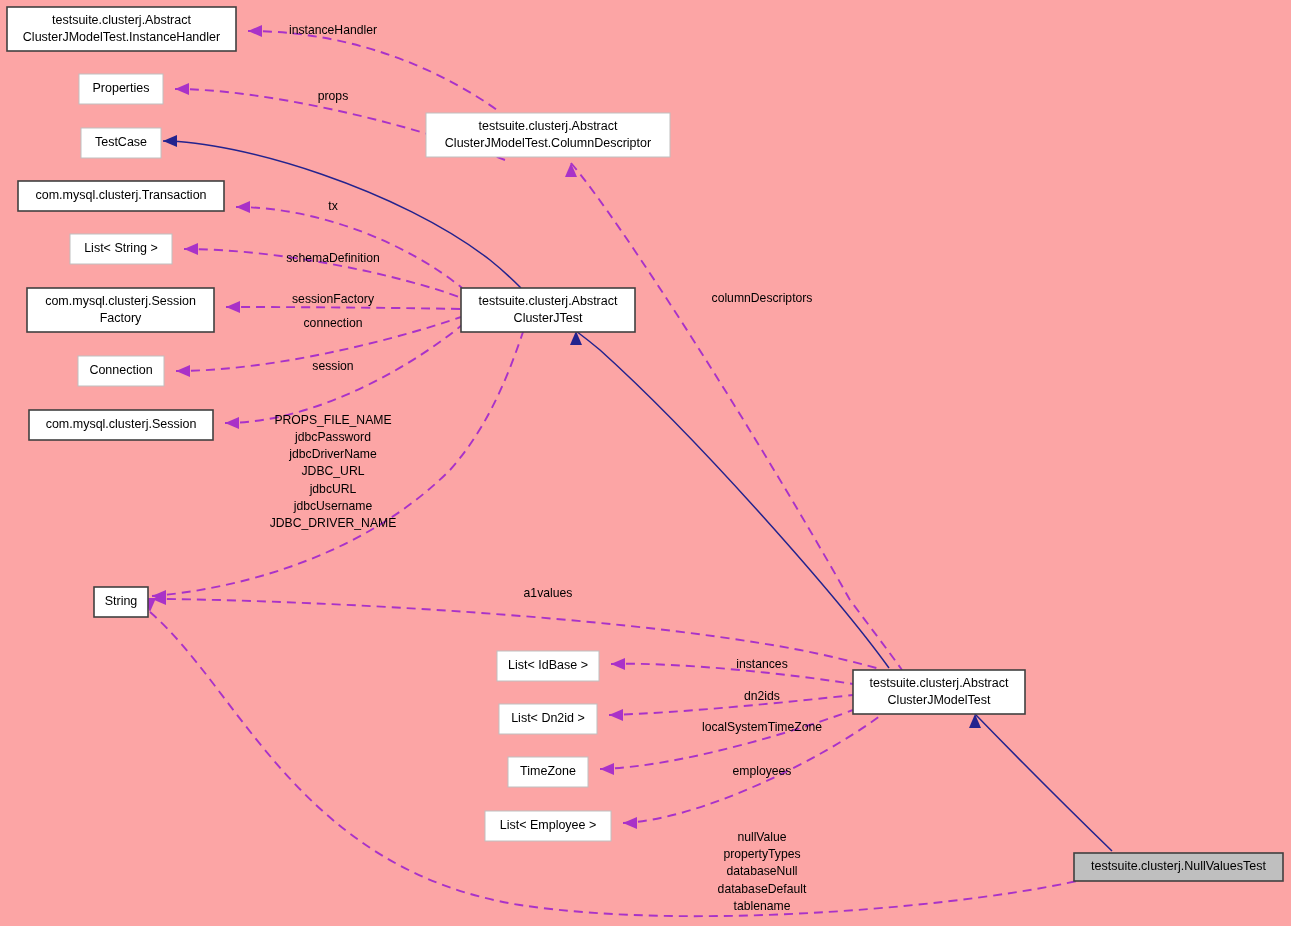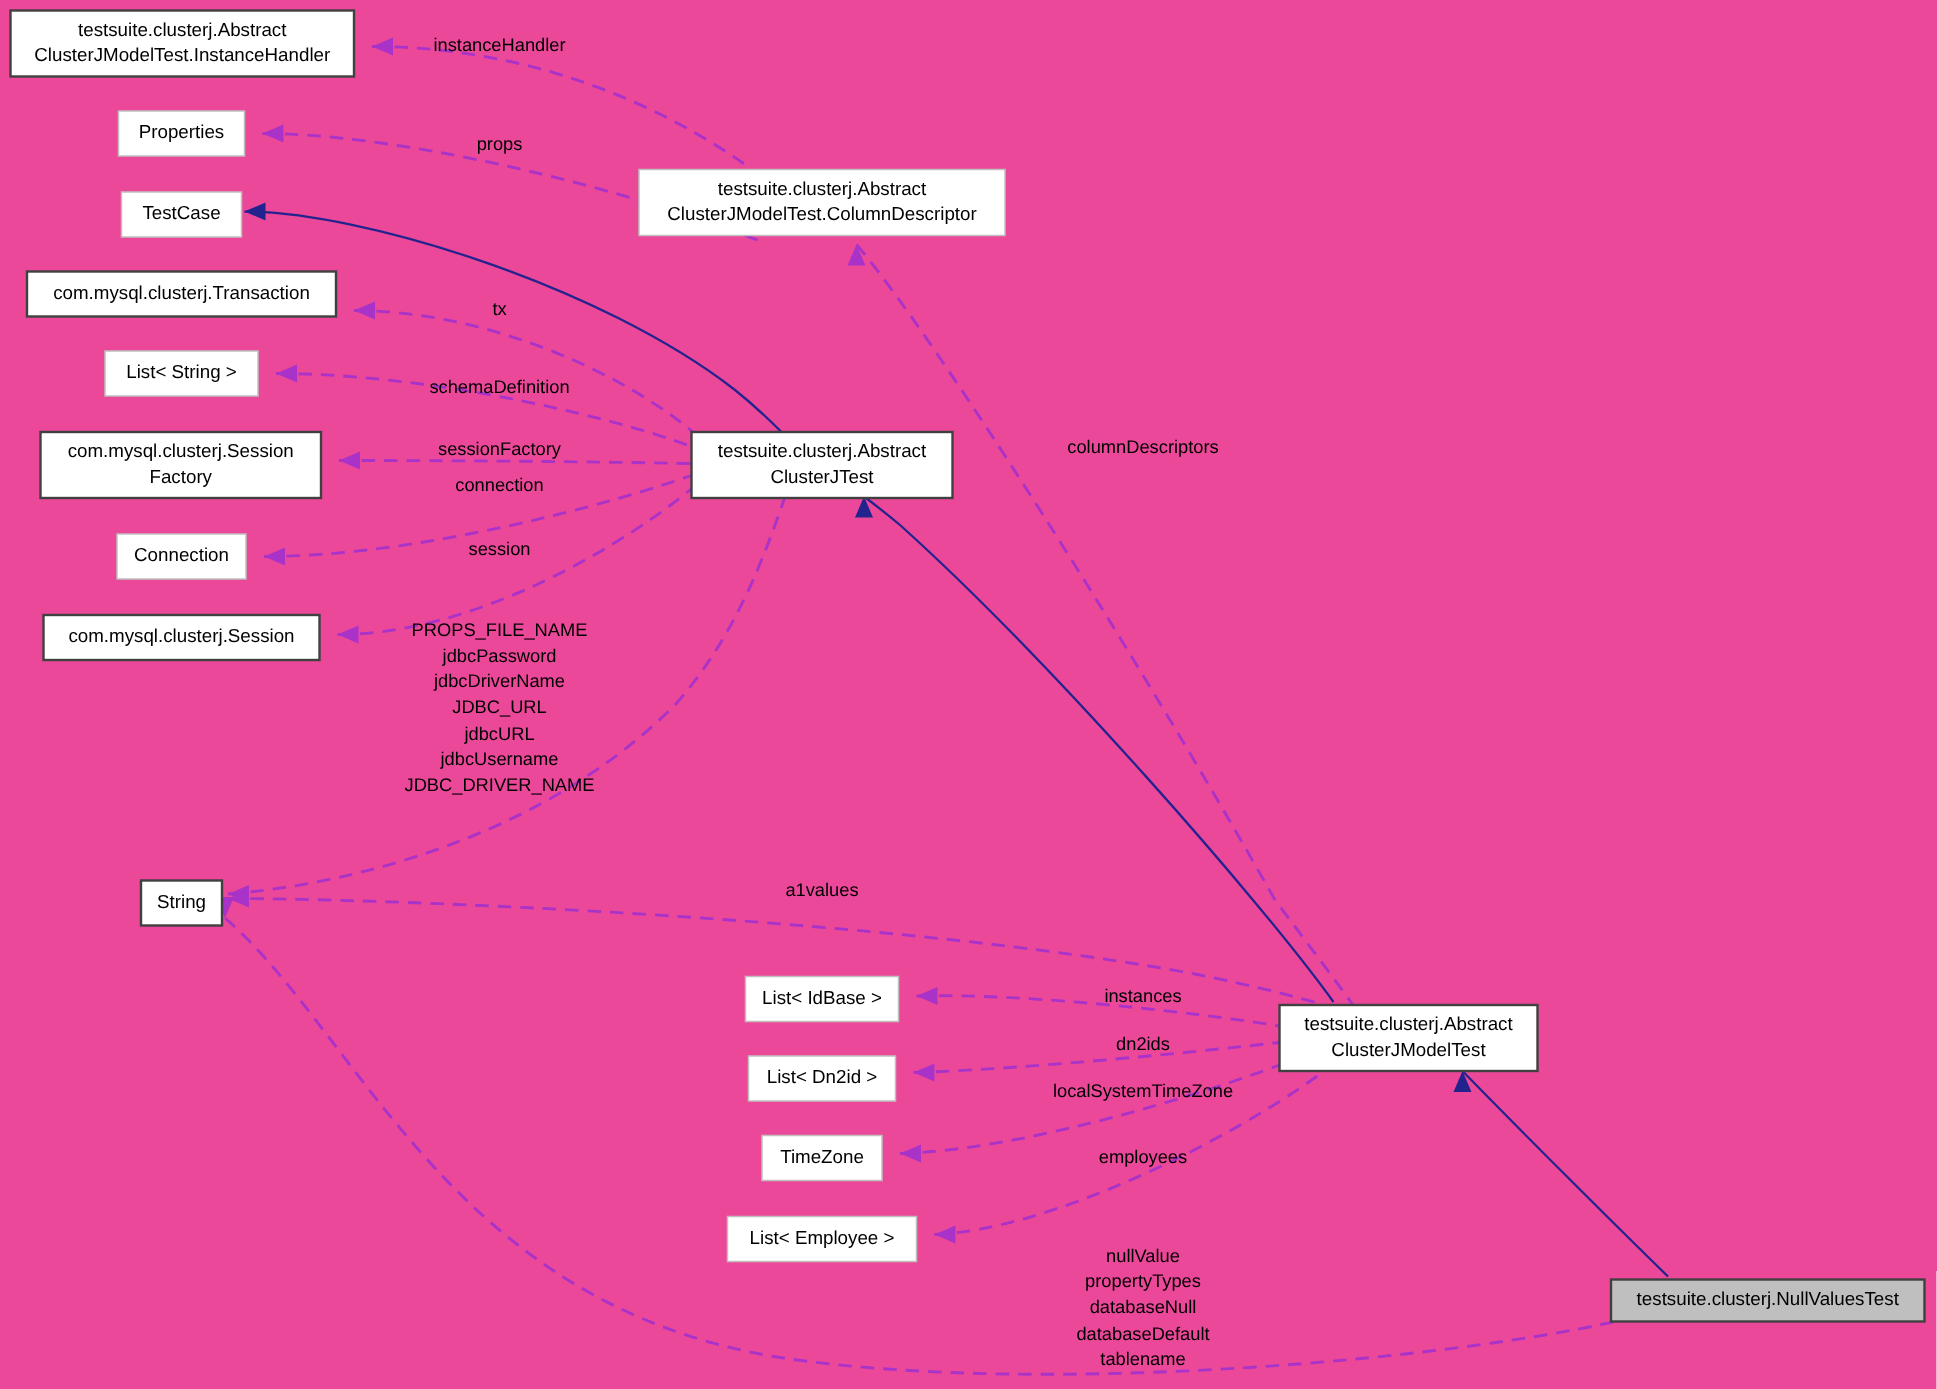--- a/index.html
+++ b/index.html
@@ -7,21 +7,21 @@
     padding: 0;
     background: #ffffff;
   }
   body {
     font-family: "Liberation Sans", sans-serif;
   }
   #diagram-root {
     position: relative;
     width: 1291px;
     height: 926px;
-    background: #ec4899;
+    background: #fca5a5;
     overflow: hidden;
   }
   svg#graph {
     position: absolute;
     top: 0;
     left: 0;
     width: 1291px;
     height: 926px;
   }
   .node-rect {

